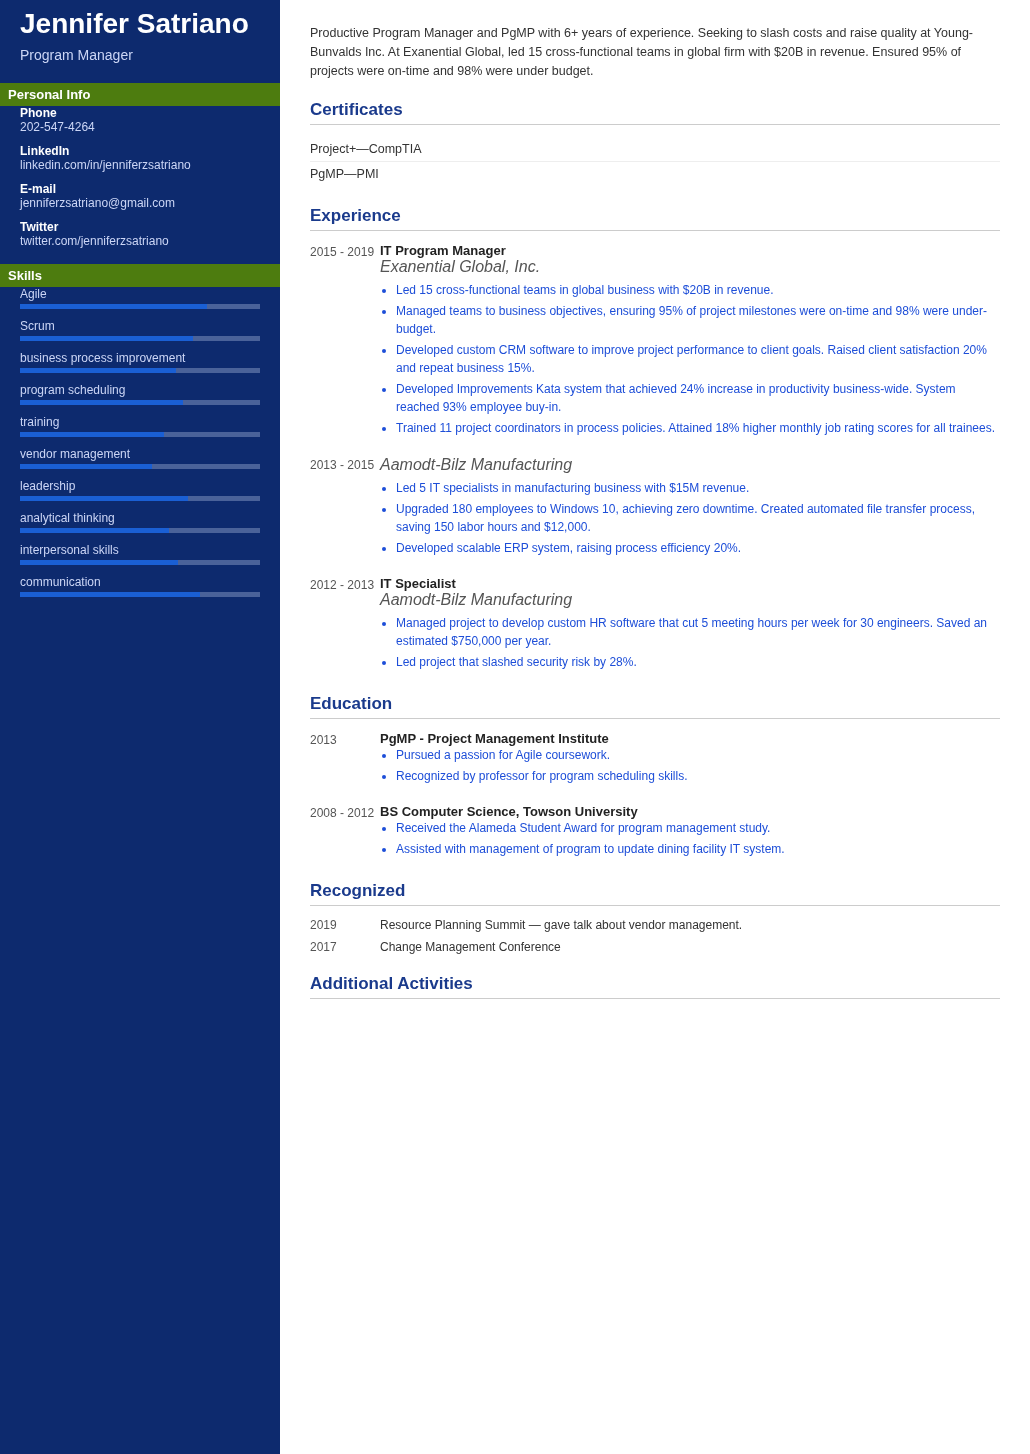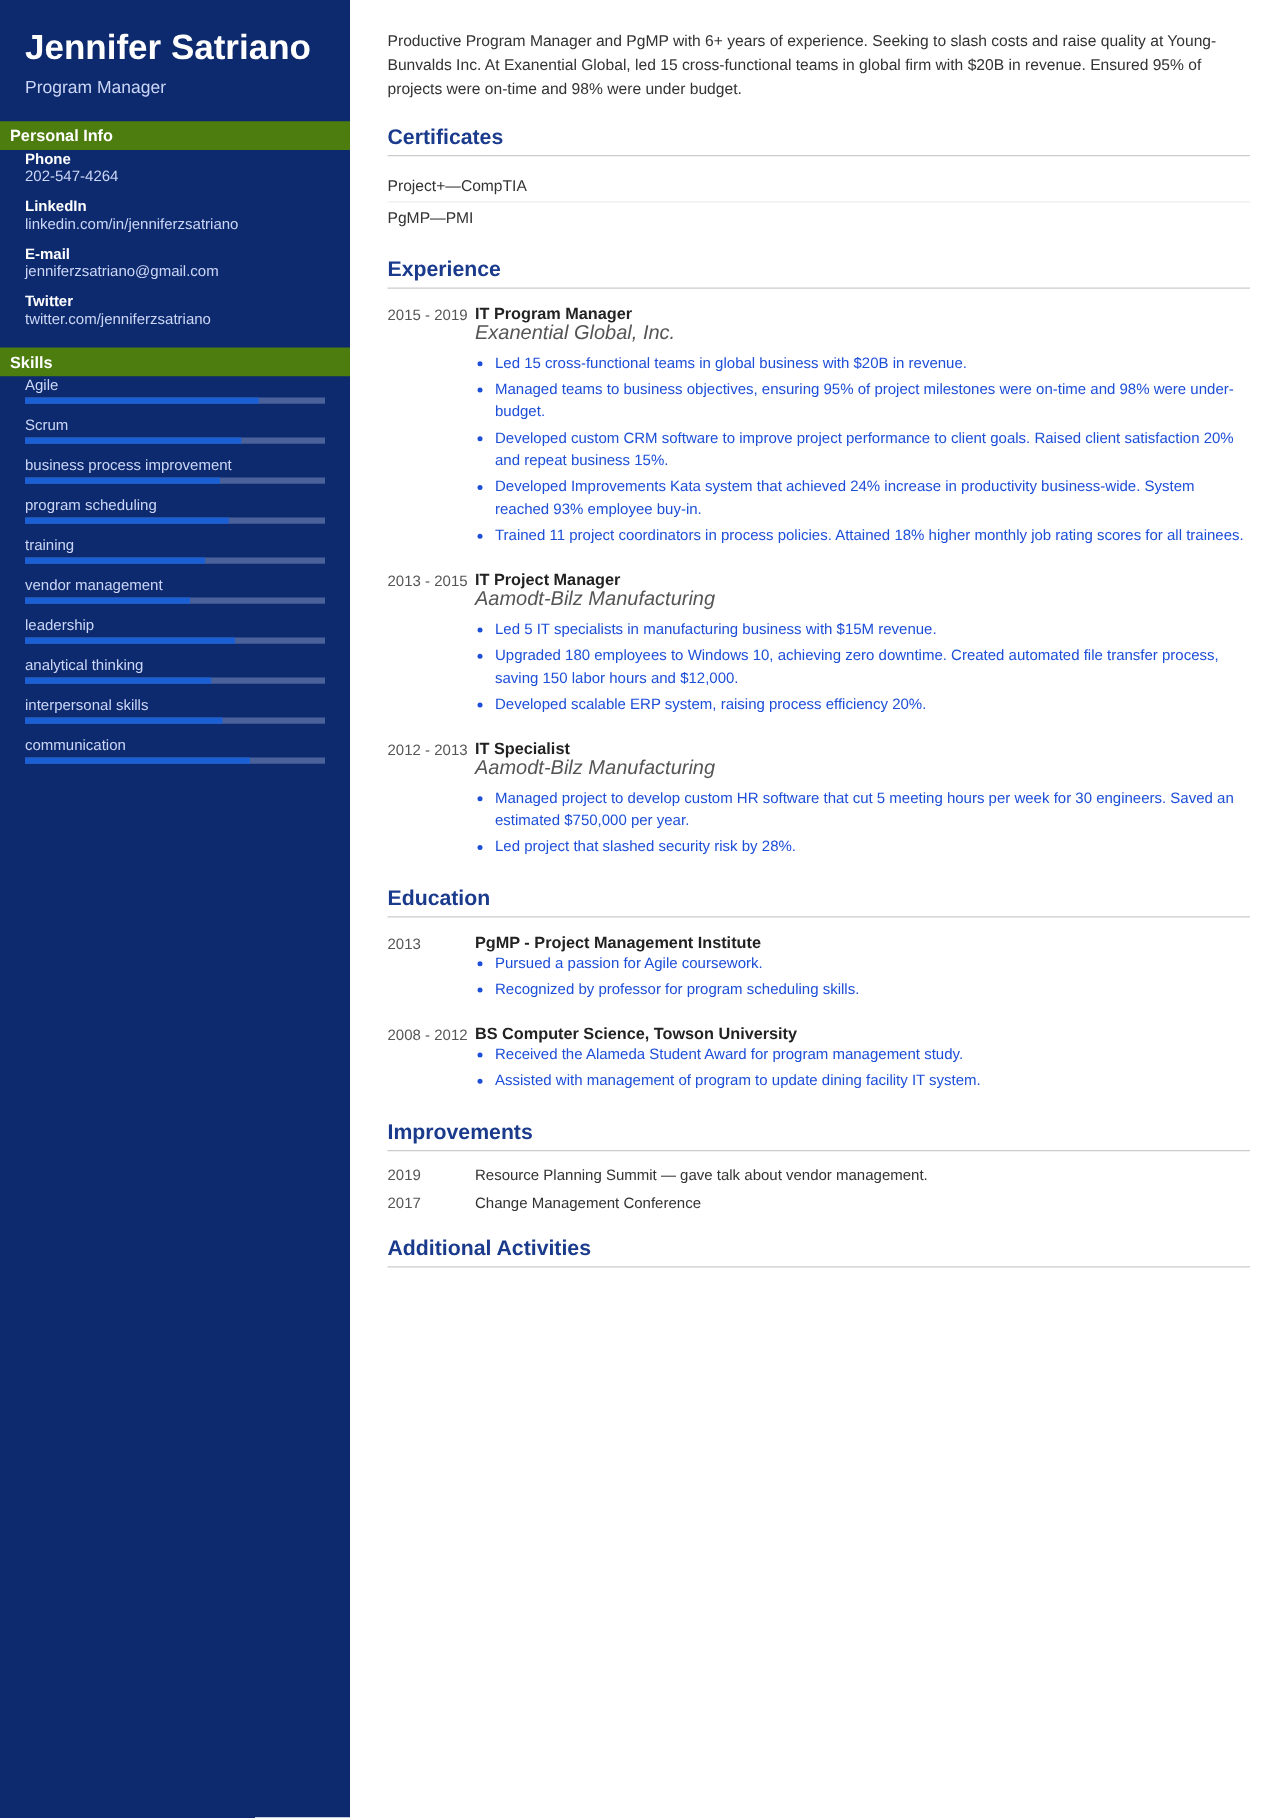--- a/index.html
+++ b/index.html
@@ -11,21 +11,21 @@
       min-height: 1454px;
       display: flex;
     }
 
     
     .sidebar {
       width: 280px;
       min-width: 280px;
       background-color: #0d2a6e;
       color: #fff;
-      padding: 21px 20px;
+      padding: 7px 20px;
     }
 
     .sidebar-name {
       font-size: 28px;
       font-weight: bold;
       color: #fff;
       line-height: 1.2;
       margin-bottom: 6px;
     }
 
@@ -312,21 +312,20 @@
               <li>Managed teams to business objectives, ensuring 95% of project milestones were on-time and 98% were under-budget.</li>
               <li>Developed custom CRM software to improve project performance to client goals. Raised client satisfaction 20% and repeat business 15%.</li>
               <li>Developed Improvements Kata system that achieved 24% increase in productivity business-wide. System reached 93% employee buy-in.</li>
               <li>Trained 11 project coordinators in process policies. Attained 18% higher monthly job rating scores for all trainees.</li>
             </ul>
           </div>
         </div>
         <div class="entry">
           <div class="entry-date">2013 - 2015</div>
           <div class="entry-content">
-            <div class="entry-title">IT Project Manager</div>
             <div class="entry-company">Aamodt-Bilz Manufacturing</div>
             <ul class="entry-bullets">
               <li>Led 5 IT specialists in manufacturing business with $15M revenue.</li>
               <li>Upgraded 180 employees to Windows 10, achieving zero downtime. Created automated file transfer process, saving 150 labor hours and $12,000.</li>
               <li>Developed scalable ERP system, raising process efficiency 20%.</li>
             </ul>
           </div>
         </div>
         <div class="entry">
           <div class="entry-date">2012 - 2013</div>
@@ -362,21 +361,21 @@
             <ul class="entry-bullets">
               <li>Received the Alameda Student Award for program management study.</li>
               <li>Assisted with management of program to update dining facility IT system.</li>
             </ul>
           </div>
         </div>
       </div>
   </div>
 
   <div class="section">
-    <div class="section-title">Improvements</div>
+    <div class="section-title">Recognized</div>
     <div id="conferences-container">
         <div class="conf-row">
           <div class="conf-date">2019</div>
                    <div class="conf-text">Resource Planning Summit — gave talk about vendor management.</div>
         </div>
         <div class="conf-row">
           <div class="conf-date">2017</div>
                    <div class="conf-text">Change Management Conference</div>
         </div>
       </div>

